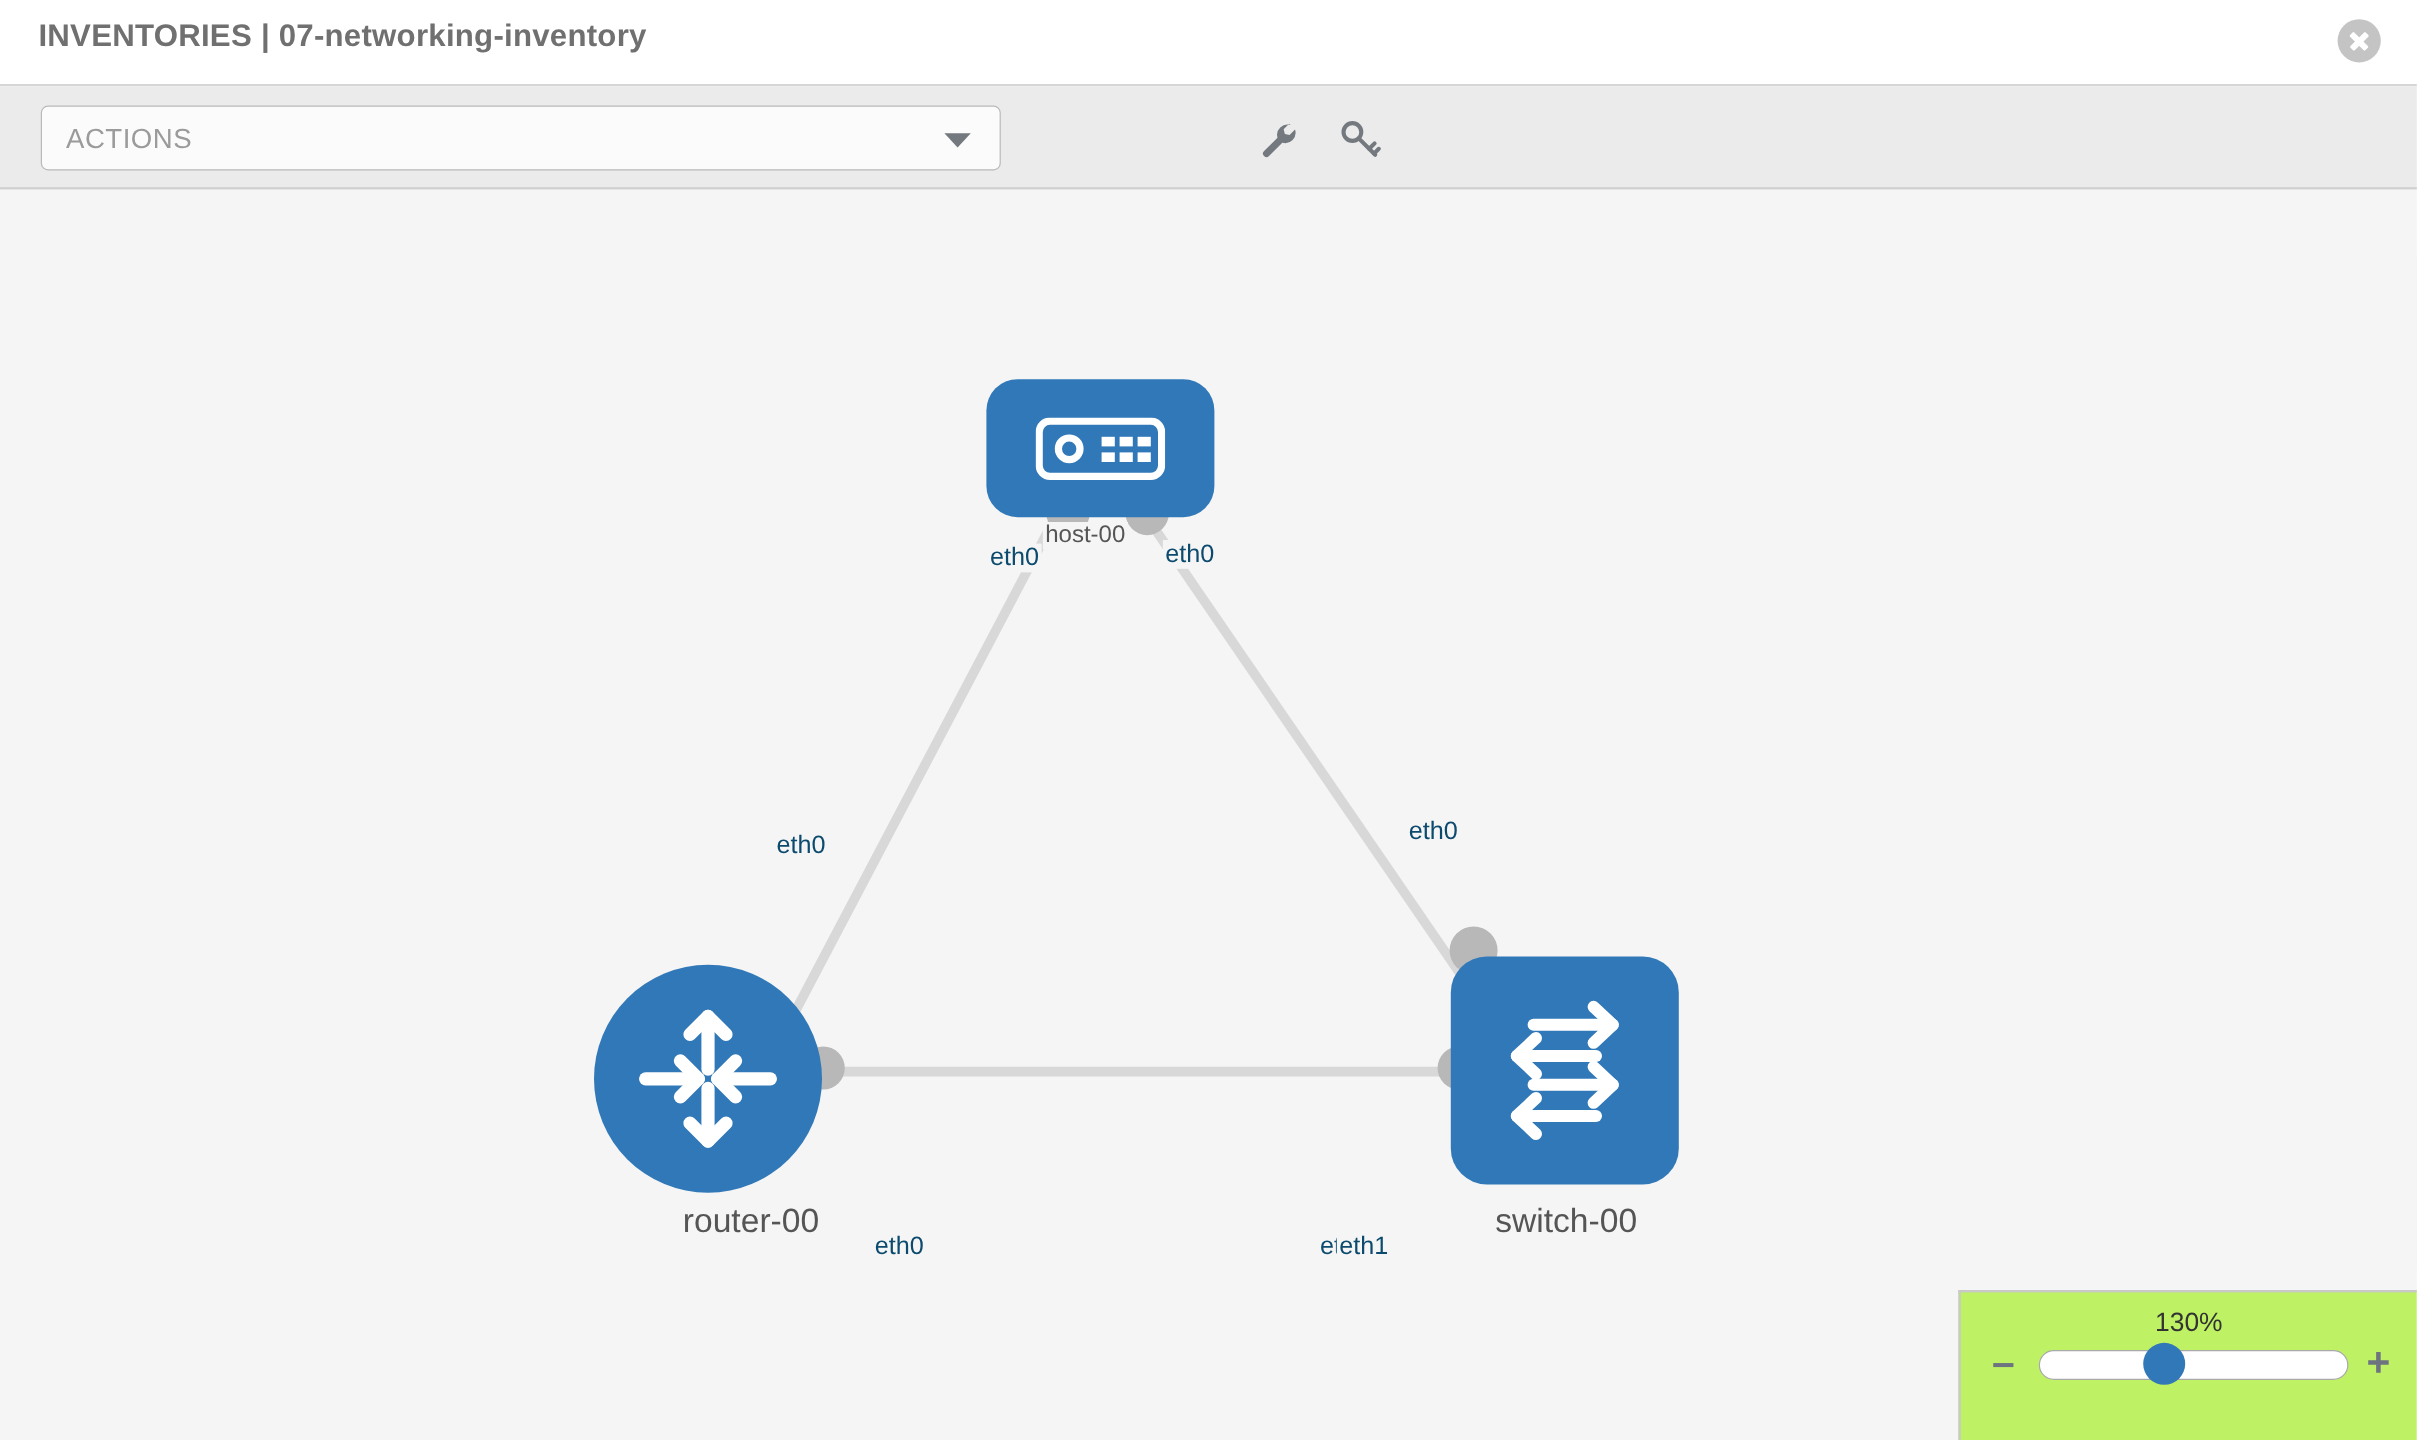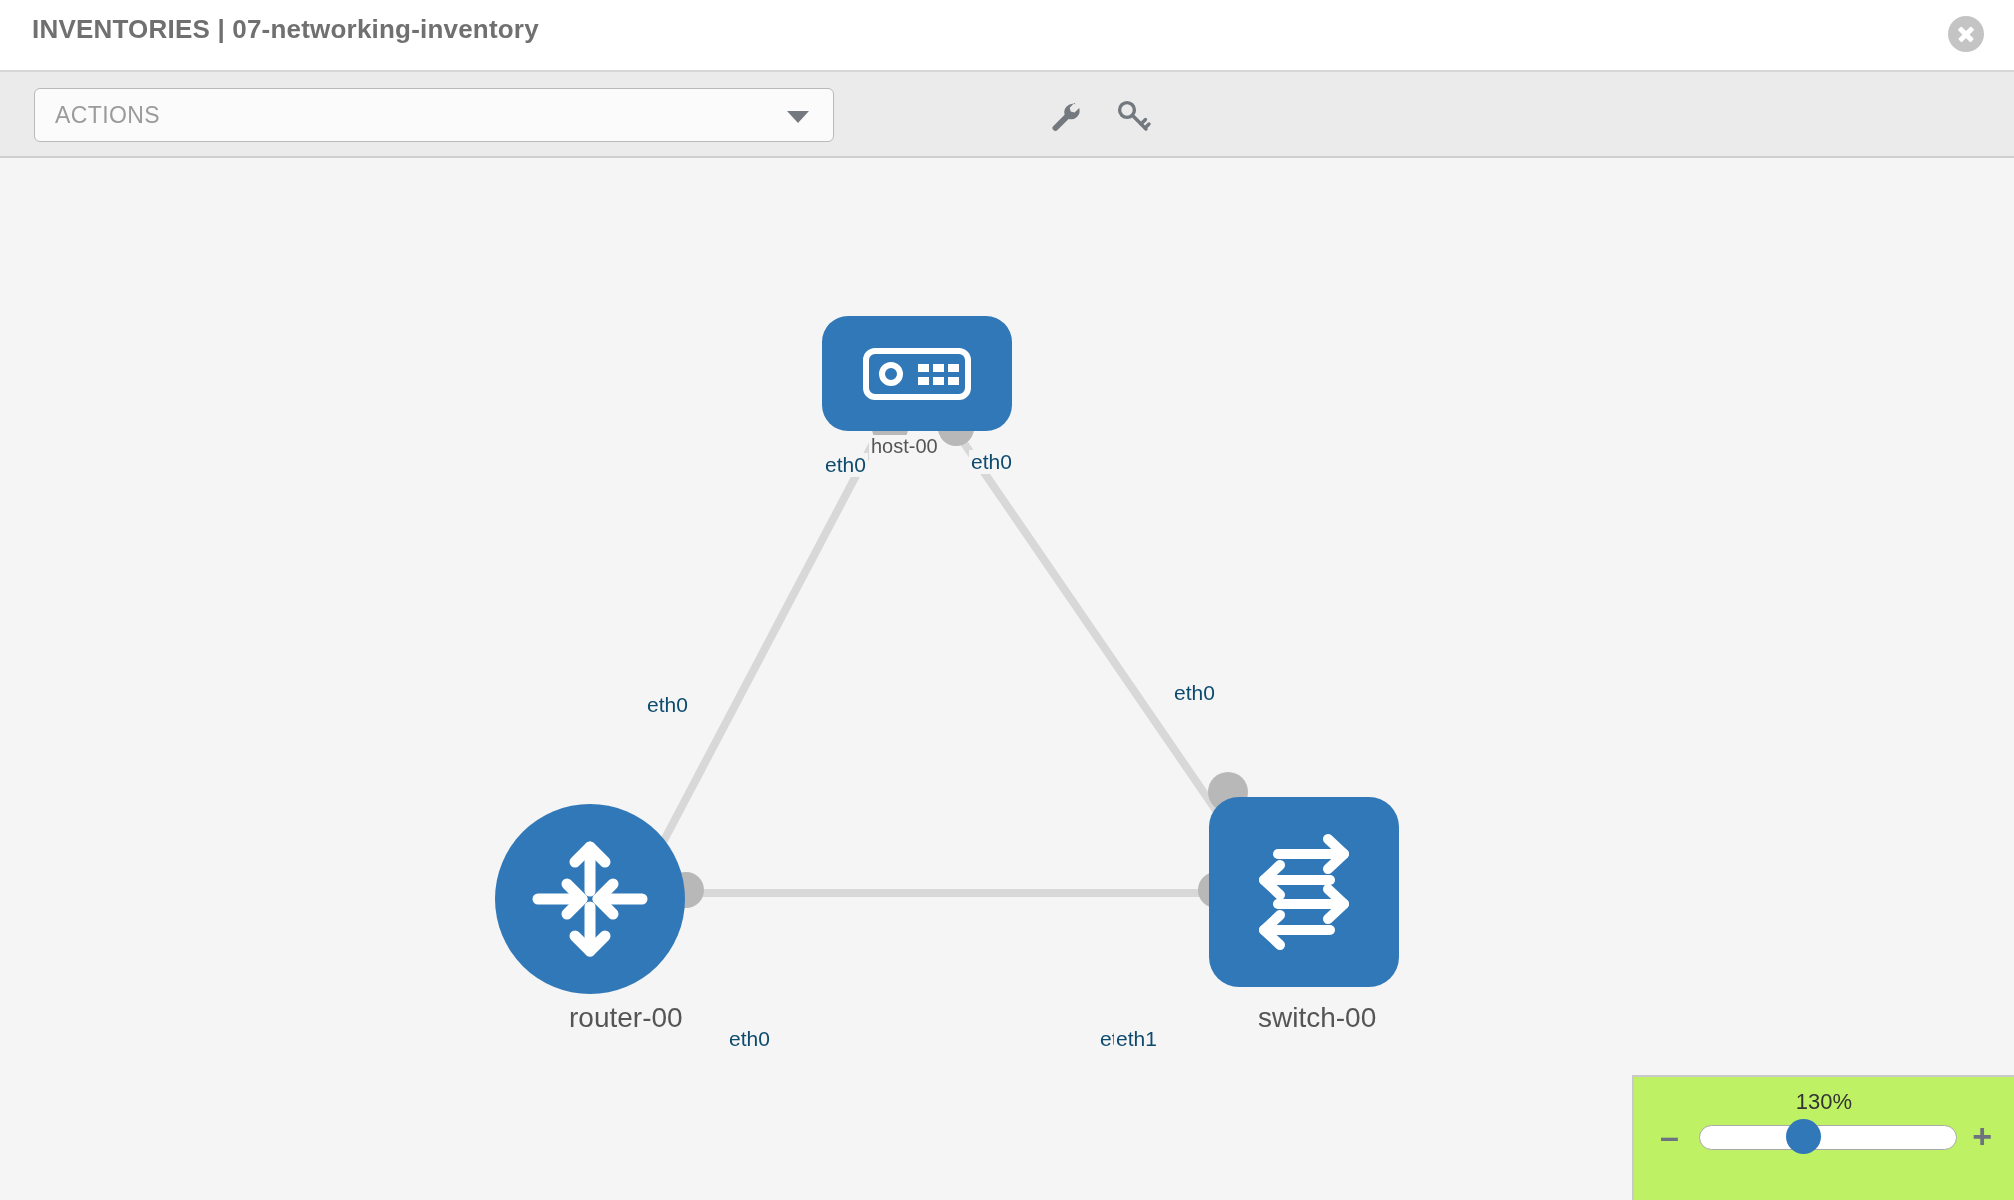--- a/index.html
+++ b/index.html
@@ -333,21 +333,21 @@
         <path d="M84 57 L100 72 L84 87"></path>
 
         <path d="M86 98 L20 98"></path>
         <path d="M36 83 L20 98 L36 113"></path>
       </g>
     </svg>
   </div>
 
   <span class="node-label" style="left:869px; top:277px; font-size:20px;">host-00</span>
   <span class="node-label" style="left:527px; top:844px;margin-left:40px;">router-00</span>
-  <span class="node-label" style="left:1244px; top:844px;margin-left:12px;">switch-00</span>
+  <span class="node-label" style="left:1244px; top:844px;">switch-00</span>
 
   <span class="iface-label" style="left:823px; top:295px;">eth0</span>
   <span class="iface-label" style="left:969px; top:292px;">eth0</span>
 
   <span class="iface-label" style="left:645px; top:535px;">eth0</span>
   <span class="iface-label" style="left:1172px; top:523px;">eth0</span>
 
   <span class="iface-label" style="left:727px; top:869px;">eth0</span>
   <span class="iface-label" style="left:1098px; top:869px;">eth0</span>
   <span class="iface-label" style="left:1114px; top:869px;">eth1</span>

